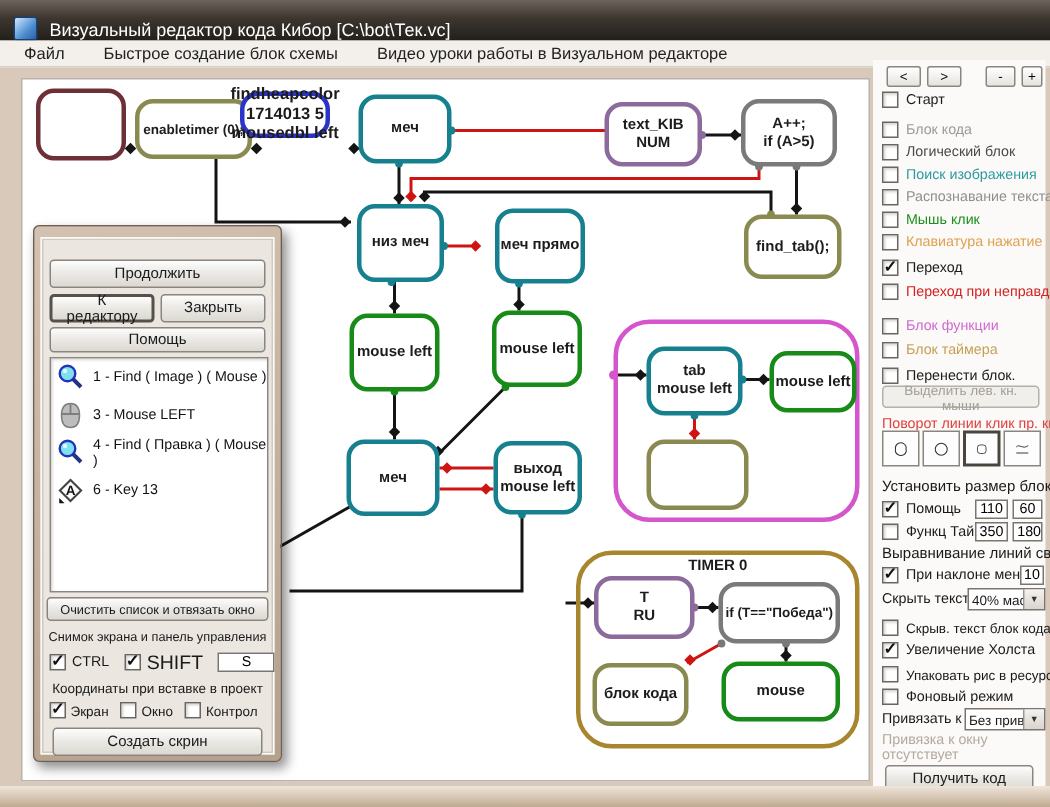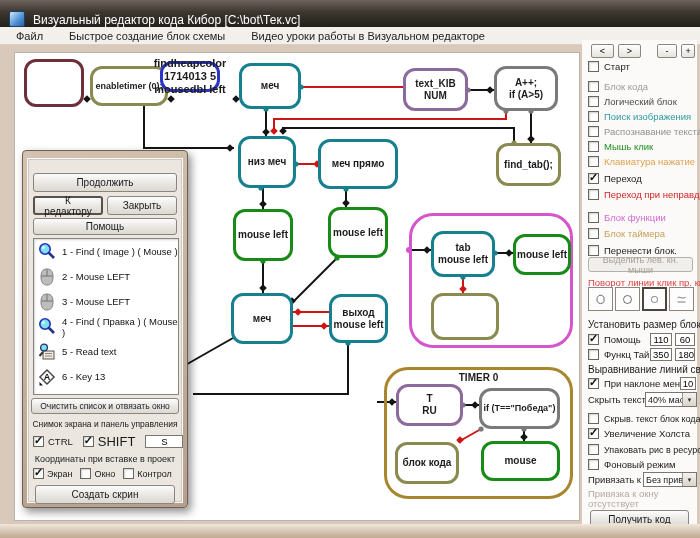--- a/index.html
+++ b/index.html
@@ -166,21 +166,21 @@
   <div class="blk olive" style="left:75px;top:13px;width:78px;height:40px;font-size:9px"><span>enabletimer (0);</span></div>
   <div class="blk blue" style="left:145px;top:8px;width:60px;height:31px;font-size:11px"><span>findheapcolor
 1714013 5
 mousedbl left</span></div>
   <div class="blk teal" style="left:224px;top:10px;width:62px;height:46px"><span>меч</span></div>
   <div class="blk purple" style="left:388px;top:15px;width:65px;height:43px"><span>text_KIB
 NUM</span></div>
   <div class="blk gray" style="left:479px;top:13px;width:64px;height:45px"><span>A++;
 if (A&gt;5)</span></div>
   <div class="blk teal" style="left:223px;top:83px;width:58px;height:52px"><span>низ меч</span></div>
-  <div class="blk teal" style="left:303px;top:86px;width:80px;height:50px"><span>меч прямо</span></div>
+  <div class="blk teal" style="left:315px;top:86px;width:60px;height:50px"><span>меч прямо</span></div>
   <div class="blk olive" style="left:481px;top:90px;width:65px;height:43px"><span>find_tab();</span></div>
   <div class="blk green" style="left:218px;top:156px;width:60px;height:52px"><span>mouse left</span></div>
   <div class="blk green" style="left:313px;top:154px;width:60px;height:51px"><span>mouse left</span></div>
   <div class="blk teal" style="left:416px;top:178px;width:64px;height:46px"><span>tab
 mouse left</span></div>
   <div class="blk green" style="left:498px;top:181px;width:58px;height:41px"><span>mouse left</span></div>
   <div class="blk olive" style="left:416px;top:240px;width:68px;height:47px"><span></span></div>
   <div class="blk teal" style="left:216px;top:240px;width:62px;height:51px"><span>меч</span></div>
   <div class="blk teal" style="left:314px;top:241px;width:59px;height:49px"><span>выход
 mouse left</span></div>
@@ -206,47 +206,29 @@
           <line x1="11.5" y1="10.5" x2="17" y2="16" stroke="#223388" stroke-width="2.6"></line>
         </svg>
       <span>1 - Find ( Image ) ( Mouse )</span>
     </div>
     <div class="litem">
       <svg class="licon" viewBox="0 0 20 20">
           <path d="M10 2 C15 2 16 6 16 10 C16 15 14 18 10 18 C6 18 4 15 4 10 C4 6 5 2 10 2 Z" fill="#bdbdbd" stroke="#7e7e7e"></path>
           <line x1="10" y1="2.5" x2="10" y2="9" stroke="#7e7e7e" stroke-width="1.2"></line>
           <line x1="4.3" y1="9" x2="15.7" y2="9" stroke="#7e7e7e" stroke-width="1.2"></line>
         </svg>
-      <span>2 - Mouse LEFT</span>
-    </div>
-    <div class="litem">
-      <svg class="licon" viewBox="0 0 20 20">
-          <path d="M10 2 C15 2 16 6 16 10 C16 15 14 18 10 18 C6 18 4 15 4 10 C4 6 5 2 10 2 Z" fill="#bdbdbd" stroke="#7e7e7e"></path>
-          <line x1="10" y1="2.5" x2="10" y2="9" stroke="#7e7e7e" stroke-width="1.2"></line>
-          <line x1="4.3" y1="9" x2="15.7" y2="9" stroke="#7e7e7e" stroke-width="1.2"></line>
-        </svg>
       <span>3 - Mouse LEFT</span>
     </div>
     <div class="litem">
       <svg class="licon" viewBox="0 0 20 20">
           <circle cx="8" cy="7" r="5.2" fill="#7fe0f2" stroke="#2233bb" stroke-width="1.6"></circle>
           <circle cx="6.3" cy="5.4" r="1.5" fill="#dcf9ff"></circle>
           <line x1="11.5" y1="10.5" x2="17" y2="16" stroke="#223388" stroke-width="2.6"></line>
         </svg>
       <span>4 - Find ( Правка ) ( Mouse )</span>
-    </div>
-    <div class="litem">
-      <svg class="licon" viewBox="0 0 20 20">
-          <rect x="6" y="9" width="11" height="8" fill="#f2ead8" stroke="#555"></rect>
-          <line x1="8" y1="11.5" x2="15" y2="11.5" stroke="#888"></line>
-          <line x1="8" y1="14" x2="15" y2="14" stroke="#888"></line>
-          <line x1="2.5" y1="14" x2="6" y2="10" stroke="#333" stroke-width="2"></line>
-          <circle cx="7" cy="5.5" r="3.4" fill="#7fe0f2" stroke="#223366" stroke-width="1.3"></circle>
-        </svg>
-      <span>5 - Read text</span>
     </div>
     <div class="litem">
       <svg class="licon" viewBox="0 0 20 20">
           <rect x="5" y="5" width="10" height="10" transform="rotate(45 10 10)" fill="#fdfdfd" stroke="#444" stroke-width="1.4"></rect>
           <text x="10" y="13" font-size="9" font-weight="bold" text-anchor="middle" fill="#111" font-family="Liberation Sans,sans-serif">A</text>
           <path d="M2.5 15 L6 18.5 L2.5 18.5 Z" fill="#111"></path>
         </svg>
       <span>6 - Key 13</span>
     </div>
   </div>

